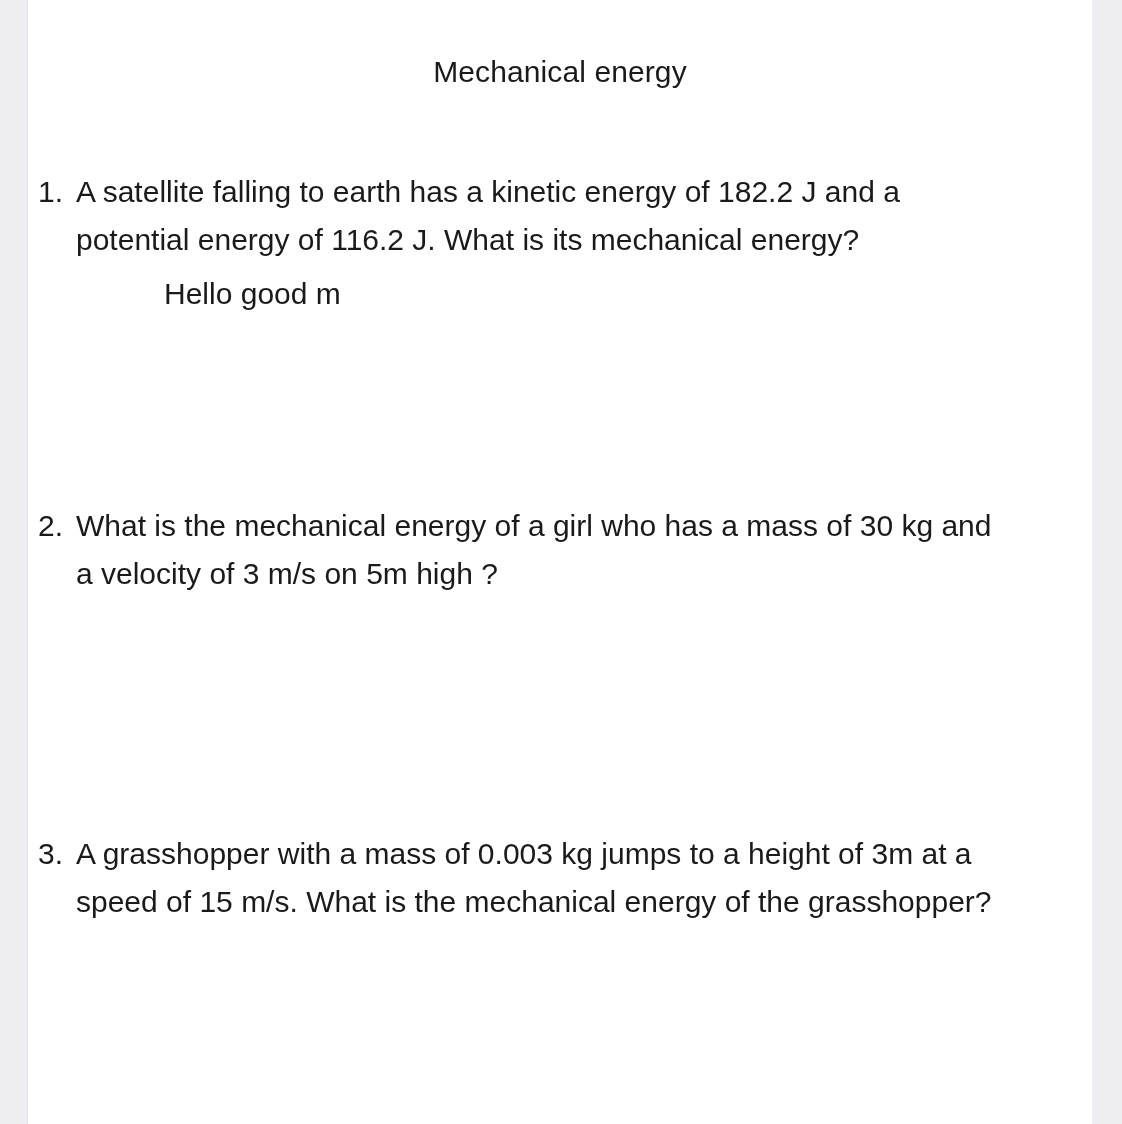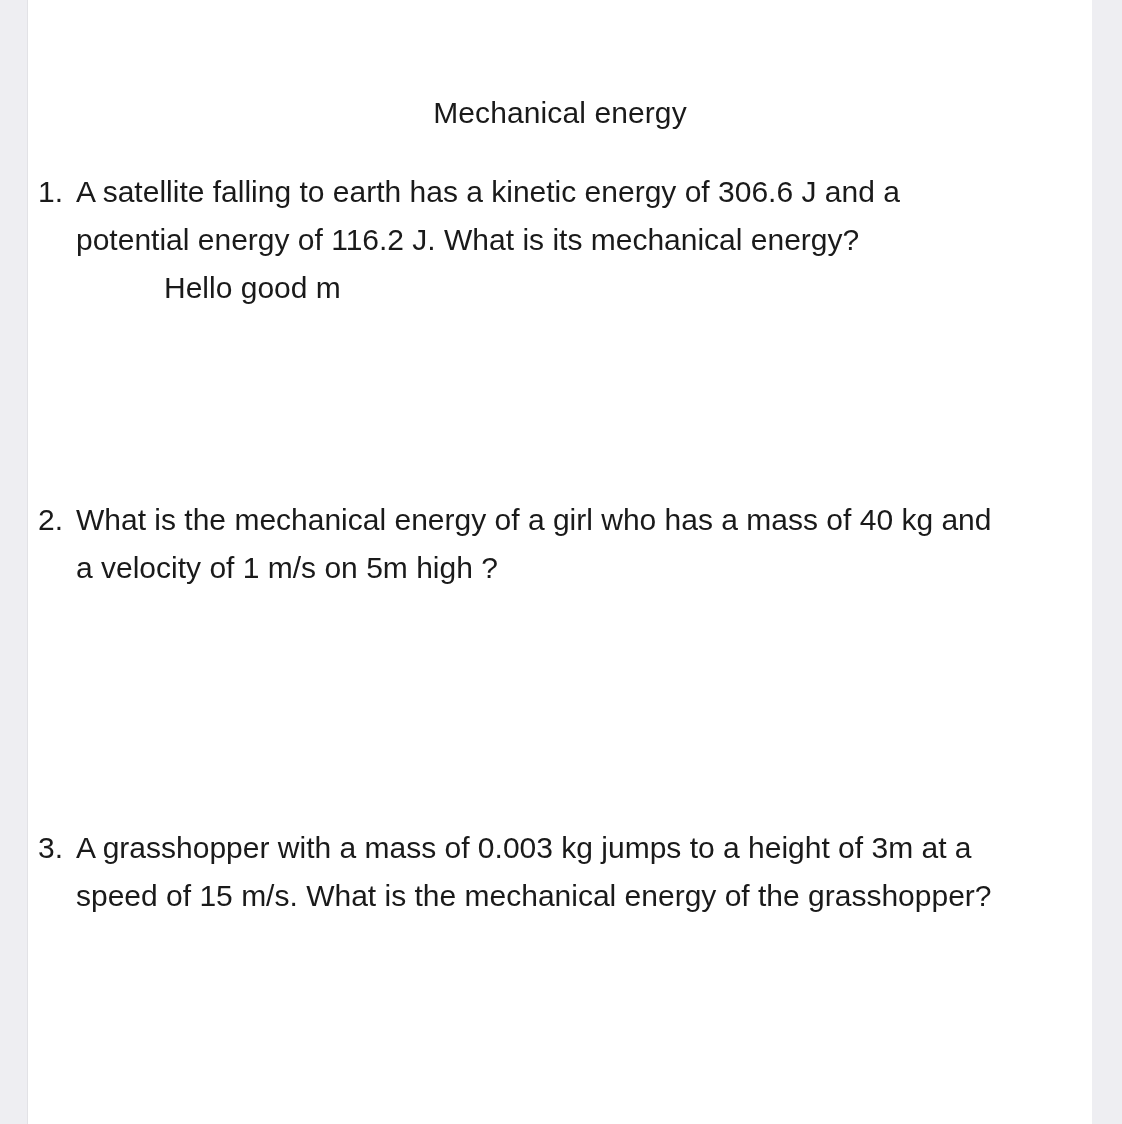--- a/index.html
+++ b/index.html
@@ -33,21 +33,20 @@
   .doc-title {
     position: absolute;
     left: 0;
     top: 52px;
     width: 1064px;
     text-align: center;
     font-size: 30px;
     line-height: 40px;
     color: #1a1a1a;
     letter-spacing: 0.1px;
-    margin-top: 41px;
   }
   .question-list {
     position: absolute;
     left: 8px;
     top: 168px;
     width: 1000px;
   }
   .question-item {
     display: flex;
     align-items: flex-start;
@@ -67,20 +66,21 @@
     max-width: 930px;
   }
   .q-text {
     display: block;
   }
   .q-subnote {
     display: block;
     padding-left: 88px;
     font-size: 30px;
     line-height: 48px;
+    margin-top: 6px;
   }
   .spacer-1 { height: 184px; }
   .spacer-2 { height: 232px; }
   .page-right-edge {
     position: absolute;
     right: 0;
     top: 0;
     width: 30px;
     height: 1124px;
     background: #eeeef2;
@@ -92,31 +92,31 @@
 <div class="page-canvas">
   <div class="document-page">
 
     <div class="doc-title">Mechanical energy</div>
 
     <div class="question-list">
 
       <div class="question-item">
         <span class="q-number">1.</span>
         <span class="q-body">
-          <span class="q-text">A satellite falling to earth has a kinetic energy of 306.6 J and a potential energy of 116.2 J. What is its mechanical energy?</span>
+          <span class="q-text">A satellite falling to earth has a kinetic energy of 182.2 J and a potential energy of 116.2 J. What is its mechanical energy?</span>
           <span class="q-subnote">Hello good m</span>
         </span>
       </div>
 
       <div class="spacer-1"></div>
 
       <div class="question-item">
         <span class="q-number">2.</span>
         <span class="q-body">
-          <span class="q-text">What is the mechanical energy of a girl who has a mass of 40 kg and a velocity of 1 m/s on 5m high ?</span>
+          <span class="q-text">What is the mechanical energy of a girl who has a mass of 30 kg and a velocity of 3 m/s on 5m high ?</span>
         </span>
       </div>
 
       <div class="spacer-2"></div>
 
       <div class="question-item">
         <span class="q-number">3.</span>
         <span class="q-body">
           <span class="q-text">A grasshopper with a mass of 0.003 kg jumps to a height of 3m at a speed of 15 m/s. What is the mechanical energy of the grasshopper?</span>
         </span>

